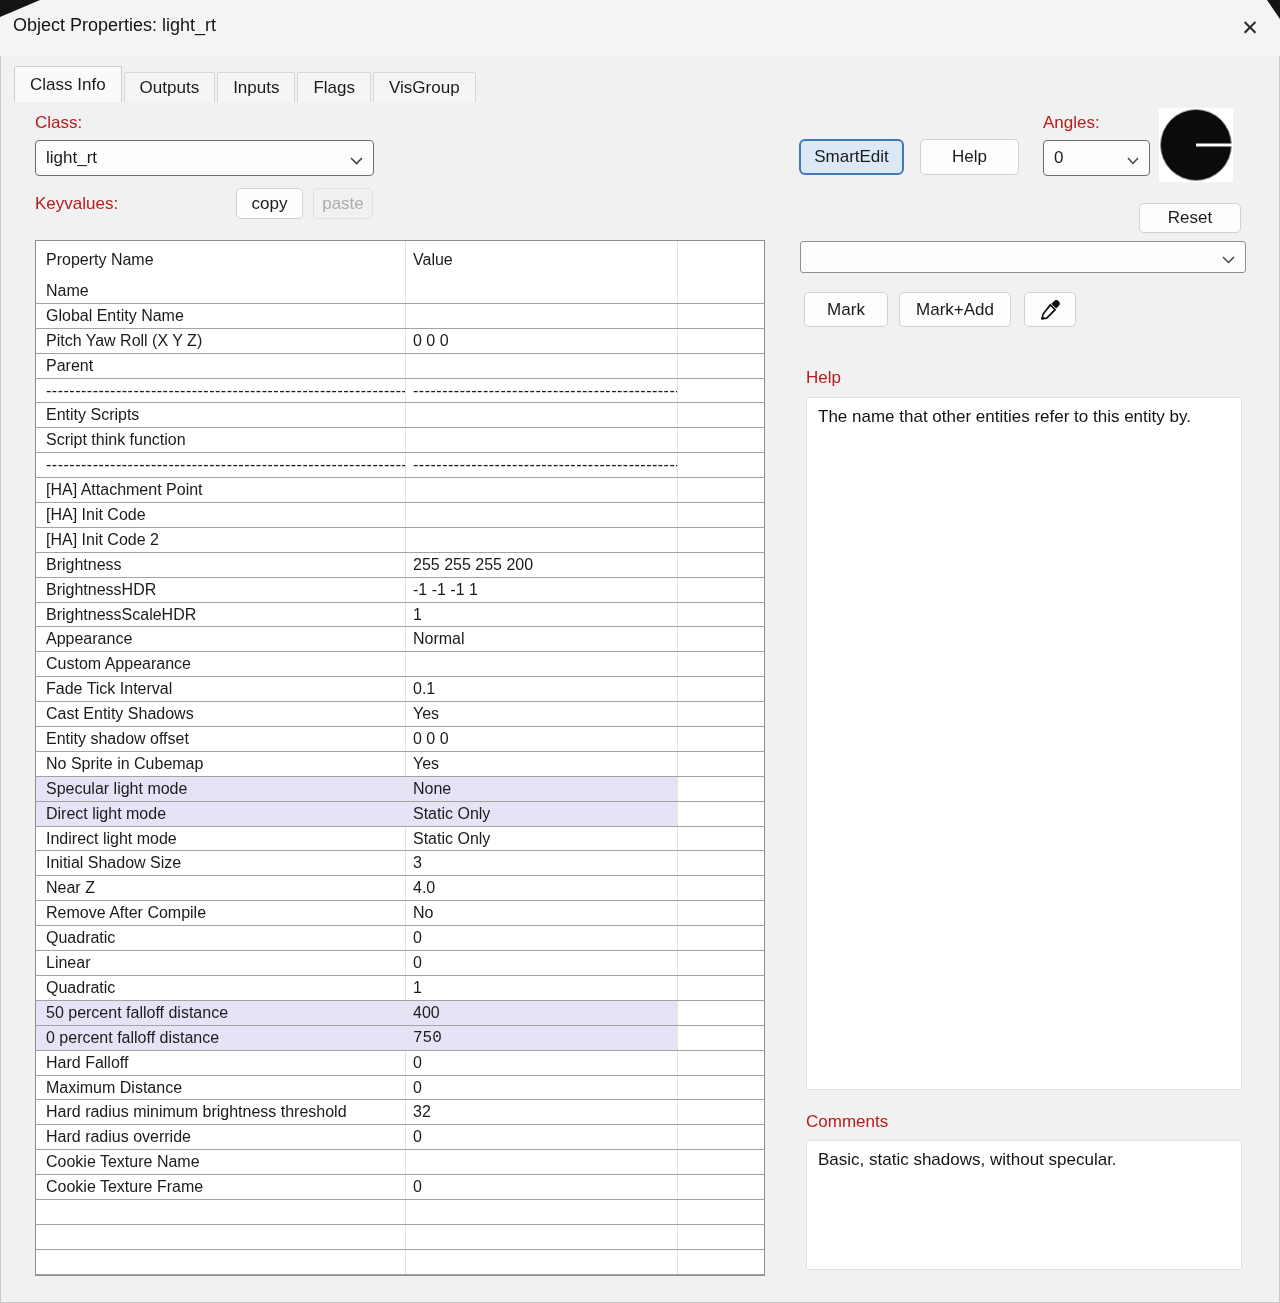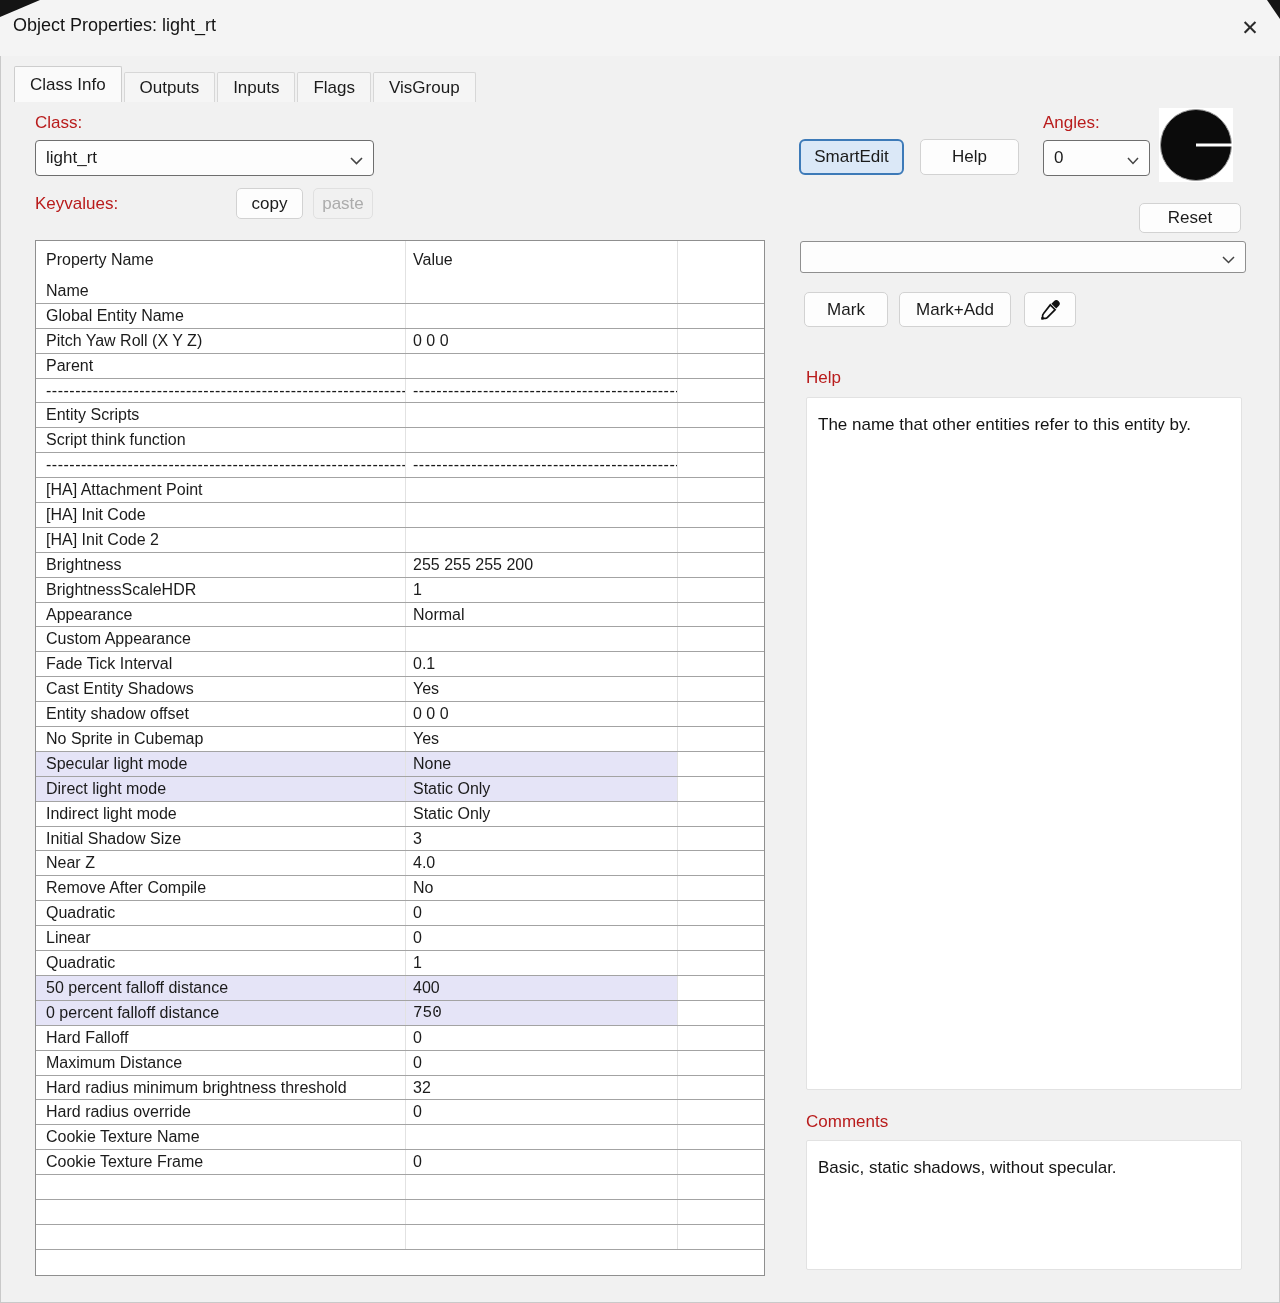--- a/index.html
+++ b/index.html
@@ -94,21 +94,21 @@
   .trow { display:flex; height:24.9px; line-height:24.7px; border-bottom:1px solid #a3a3a3; }
   .trow.header { height:38px; line-height:38px; border-bottom:none; }
   .tcell { overflow:hidden; white-space:nowrap; }
   .tcell.name  { width:370px; padding-left:10px; border-right:1px solid #e2e2e2; }
   .tcell.value { width:272px; padding-left:7px;  border-right:1px solid #e2e2e2; }
   .tcell.extra { flex:1; }
   .tcell.sep { letter-spacing:0.5px; color:#1b1b1b; }
   
   .panel-box {
     position:absolute; background:#ffffff; border:1px solid #e2e2e2; border-radius:2px;
-    font-size:17px; padding:16px 11px; color:#141414; line-height:1.35;
+    font-size:17px; padding:8px 11px; color:#141414; line-height:1.35;
   }
   .icon-btn svg { display:block; }
 </style>
 </head>
 <body>
 
 <div id="dialog">
 
   <div class="titlebar">
     <div class="title">Object Properties: light_rt</div>
@@ -242,20 +242,25 @@
           <div class="tcell name">[HA] Init Code 2</div>
           <div class="tcell value"></div>
           <div class="tcell extra"></div>
         </div>
         <div class="trow">
           <div class="tcell name">Brightness</div>
           <div class="tcell value">255 255 255 200</div>
           <div class="tcell extra"></div>
         </div>
         <div class="trow">
+          <div class="tcell name">BrightnessHDR</div>
+          <div class="tcell value">-1 -1 -1 1</div>
+          <div class="tcell extra"></div>
+        </div>
+        <div class="trow">
           <div class="tcell name">BrightnessScaleHDR</div>
           <div class="tcell value">1</div>
           <div class="tcell extra"></div>
         </div>
         <div class="trow">
           <div class="tcell name">Appearance</div>
           <div class="tcell value">Normal</div>
           <div class="tcell extra"></div>
         </div>
         <div class="trow">

